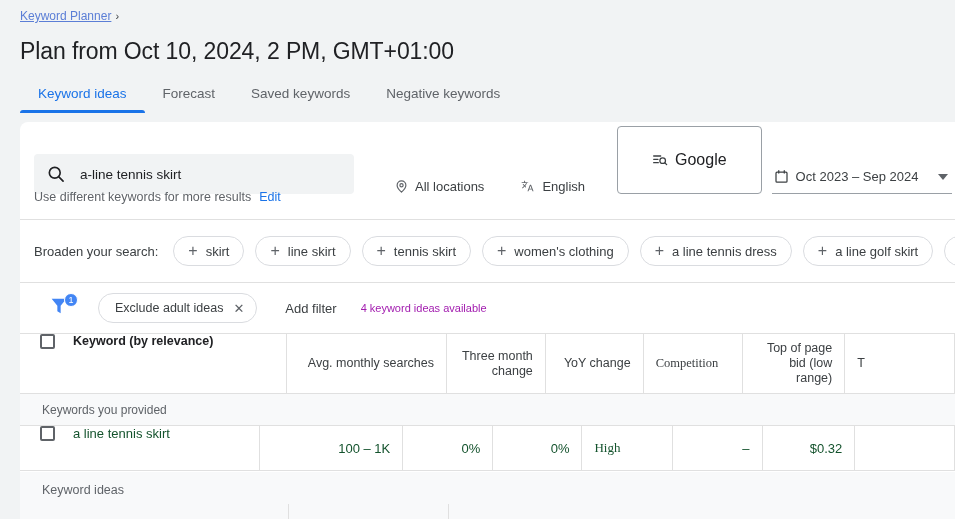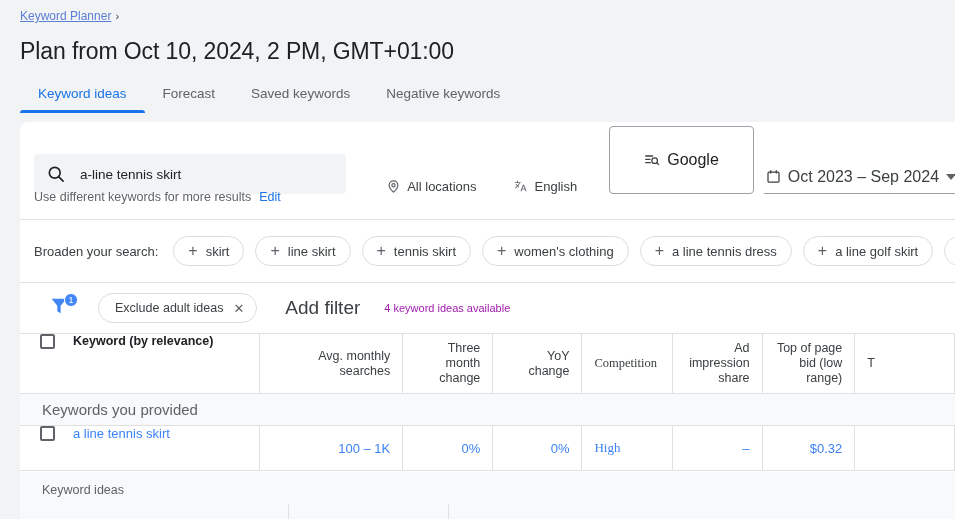--- a/index.html
+++ b/index.html
@@ -80,21 +80,21 @@
   .network-box {
     margin-left: 32px; height: 68px; border: 1px solid #9aa0a6;
     border-radius: 4px; display: flex; align-items: center; gap: 7px;
     padding: 0 34px; cursor: pointer; background: #fff;
   }
   .date-box {
     margin-left: 10px; height: 34px; display: flex; align-items: center;
     gap: 7px; cursor: pointer; border-bottom: 1px solid #9aa0a6;
     padding: 0 4px 0 2px; min-width: 180px;
   }
-  .date-text { font-size: 16px; color: #3c4043; white-space: nowrap; }
+  .date-text { font-size: 13px; color: #3c4043; white-space: nowrap; }
   .caret {
     margin-left: auto; width: 0; height: 0;
     border-left: 5px solid transparent; border-right: 5px solid transparent;
     border-top: 6px solid #5f6368;
   }
 
   
   .hint-row {
     position: absolute; left: 0; top: 68px; width: 935px; height: 28px;
     display: flex; align-items: flex-start; padding-left: 14px; gap: 8px;
@@ -133,44 +133,44 @@
     display: flex; align-items: center; justify-content: center;
     border: 1.5px solid #fff;
   }
   .filter-chip {
     margin-left: 22px; height: 30px; padding: 0 12px 0 16px;
     border: 1px solid #dadce0; border-radius: 16px;
     display: inline-flex; align-items: center; gap: 10px;
     font-size: 12.5px; color: #3c4043; cursor: pointer;
   }
   .chip-x { font-size: 13px; color: #5f6368; cursor: pointer; }
-  .add-filter { margin-left: 28px; font-size: 19px; color: #3c4043; cursor: pointer; text-align: right; }
+  .add-filter { margin-left: 28px; font-size: 13px; color: #3c4043; cursor: pointer; text-align: right; }
   .ideas-count { margin-left: 24px; font-size: 11px; color: #a21caf; }
 
   
   .table { position: absolute; left: 0; top: 211px; width: 935px; }
   .trow { display: flex; width: 935px; }
   .thead { height: 61px; border-top: 1px solid #e0e0e0; border-bottom: 1px solid #e0e0e0; background: #fff; }
   .th {
     font-size: 12.5px; color: #3c4043; font-weight: 400;
     border-right: 1px solid #e0e0e0; display: flex; align-items: center;
     padding: 0 12px; line-height: 15px;
   }
   .th.keyword-col { font-weight: 700; color: #202124; }
   .th.num { justify-content: flex-end; text-align: right; }
   .th.txt { justify-content: flex-start; text-align: left; }
 
   .section-row {
     height: 32px; background: #f8f9fa; display: flex; align-items: center;
-    padding-left: 22px; font-size: 15px; color: #5f6368;
+    padding-left: 22px; font-size: 12px; color: #5f6368;
     border-bottom: 1px solid #e0e0e0;
   }
   .tbody-row { height: 45px; background: #fff; border-bottom: 1px solid #e0e0e0; }
   .td {
-    font-size: 13px; color: #3b82f6;
+    font-size: 13px; color: #14532d;
     border-right: 1px solid #e0e0e0; display: flex; align-items: center;
     padding: 0 12px;
   }
   .td.num { justify-content: flex-end; }
   .td.txt { justify-content: flex-start; }
 
   .cb-cell { display: flex; align-items: flex-start; padding-left: 20px; }
   .checkbox {
     width: 15px; height: 15px; border: 2px solid #5f6368;
     border-radius: 2px; flex: 0 0 15px; cursor: pointer; background: #fff;
@@ -339,21 +339,20 @@
 
       <div class="trow thead">
         <div class="th keyword-col c-kw cb-cell">
           <span class="checkbox"></span>
           <span class="kw-label">Keyword (by relevance)</span>
         </div>
         <div class="th num c-avg">Avg. monthly searches</div>
         <div class="th num c-3mo">Three month change</div>
         <div class="th num c-yoy">YoY change</div>
         <div class="th txt c-comp">Competition</div>
-        <div class="th num c-ais">Ad impression share</div>
         <div class="th num c-top">Top of page bid (low range)</div>
         <div class="th txt c-hi">T</div>
       </div>
 
       <div class="section-row">Keywords you provided</div>
 
       <div class="trow tbody-row">
         <div class="td c-kw cb-cell">
           <span class="checkbox"></span>
           <span class="kw-label">a line tennis skirt</span>

